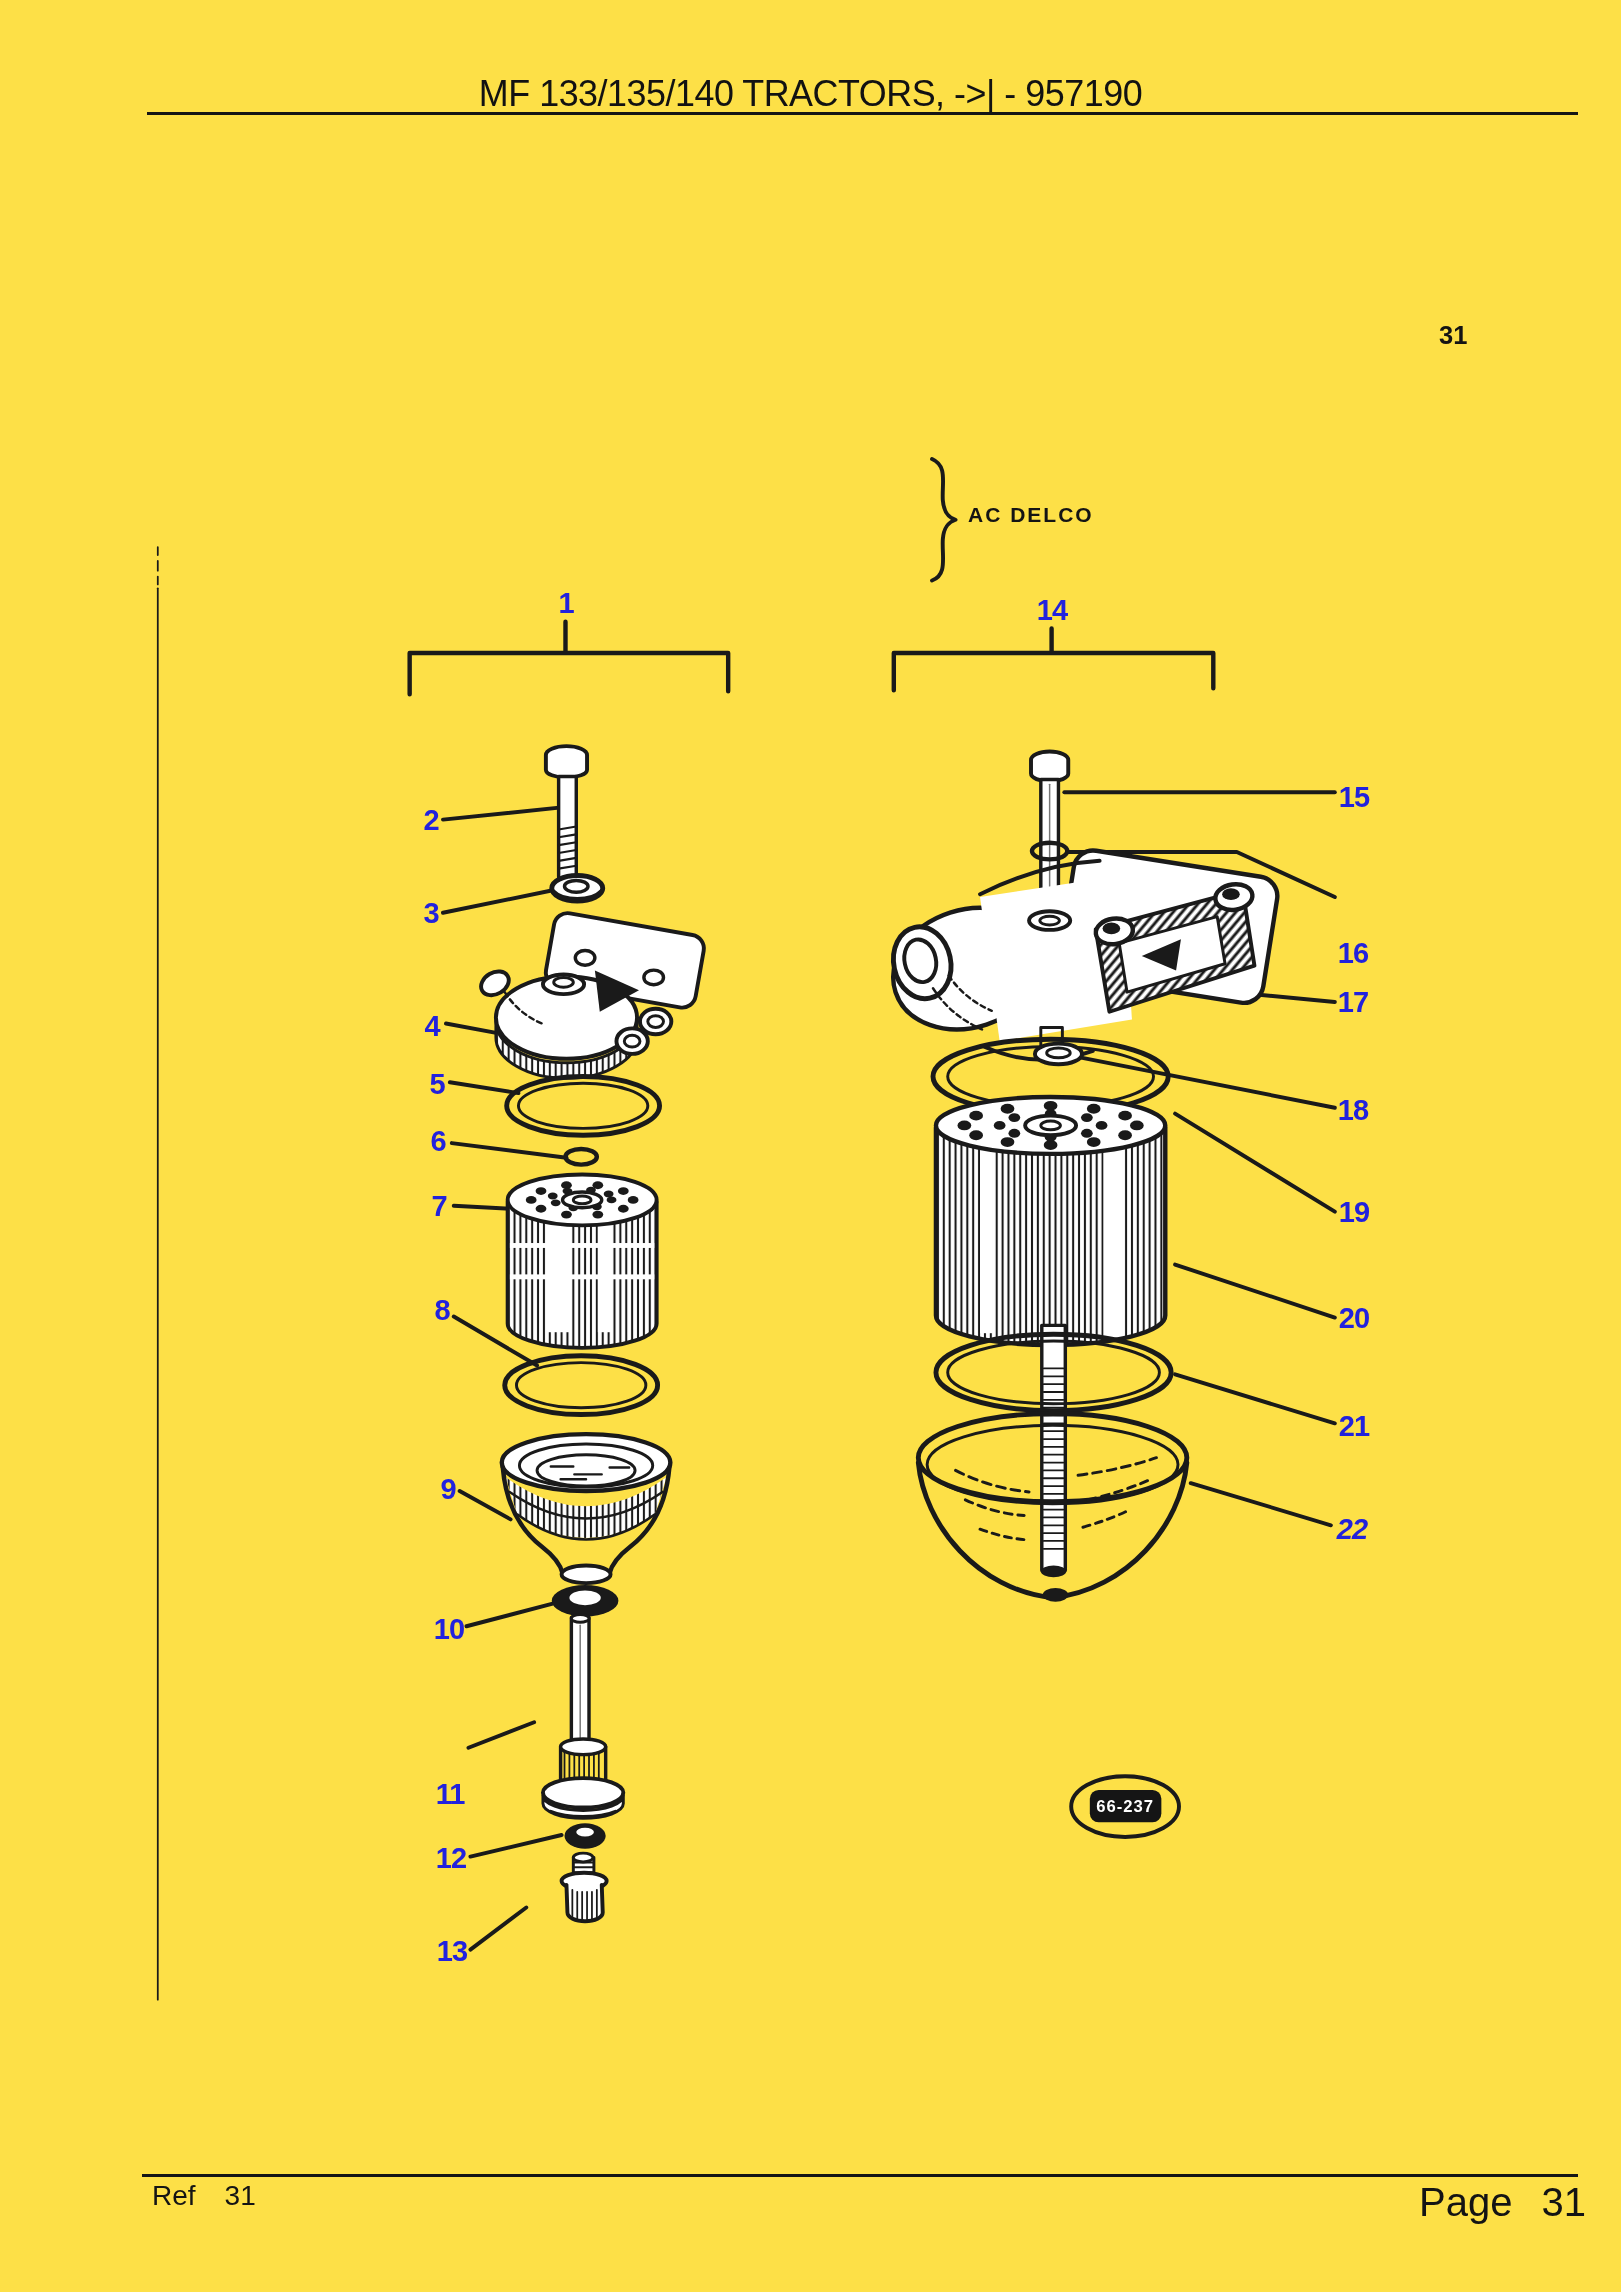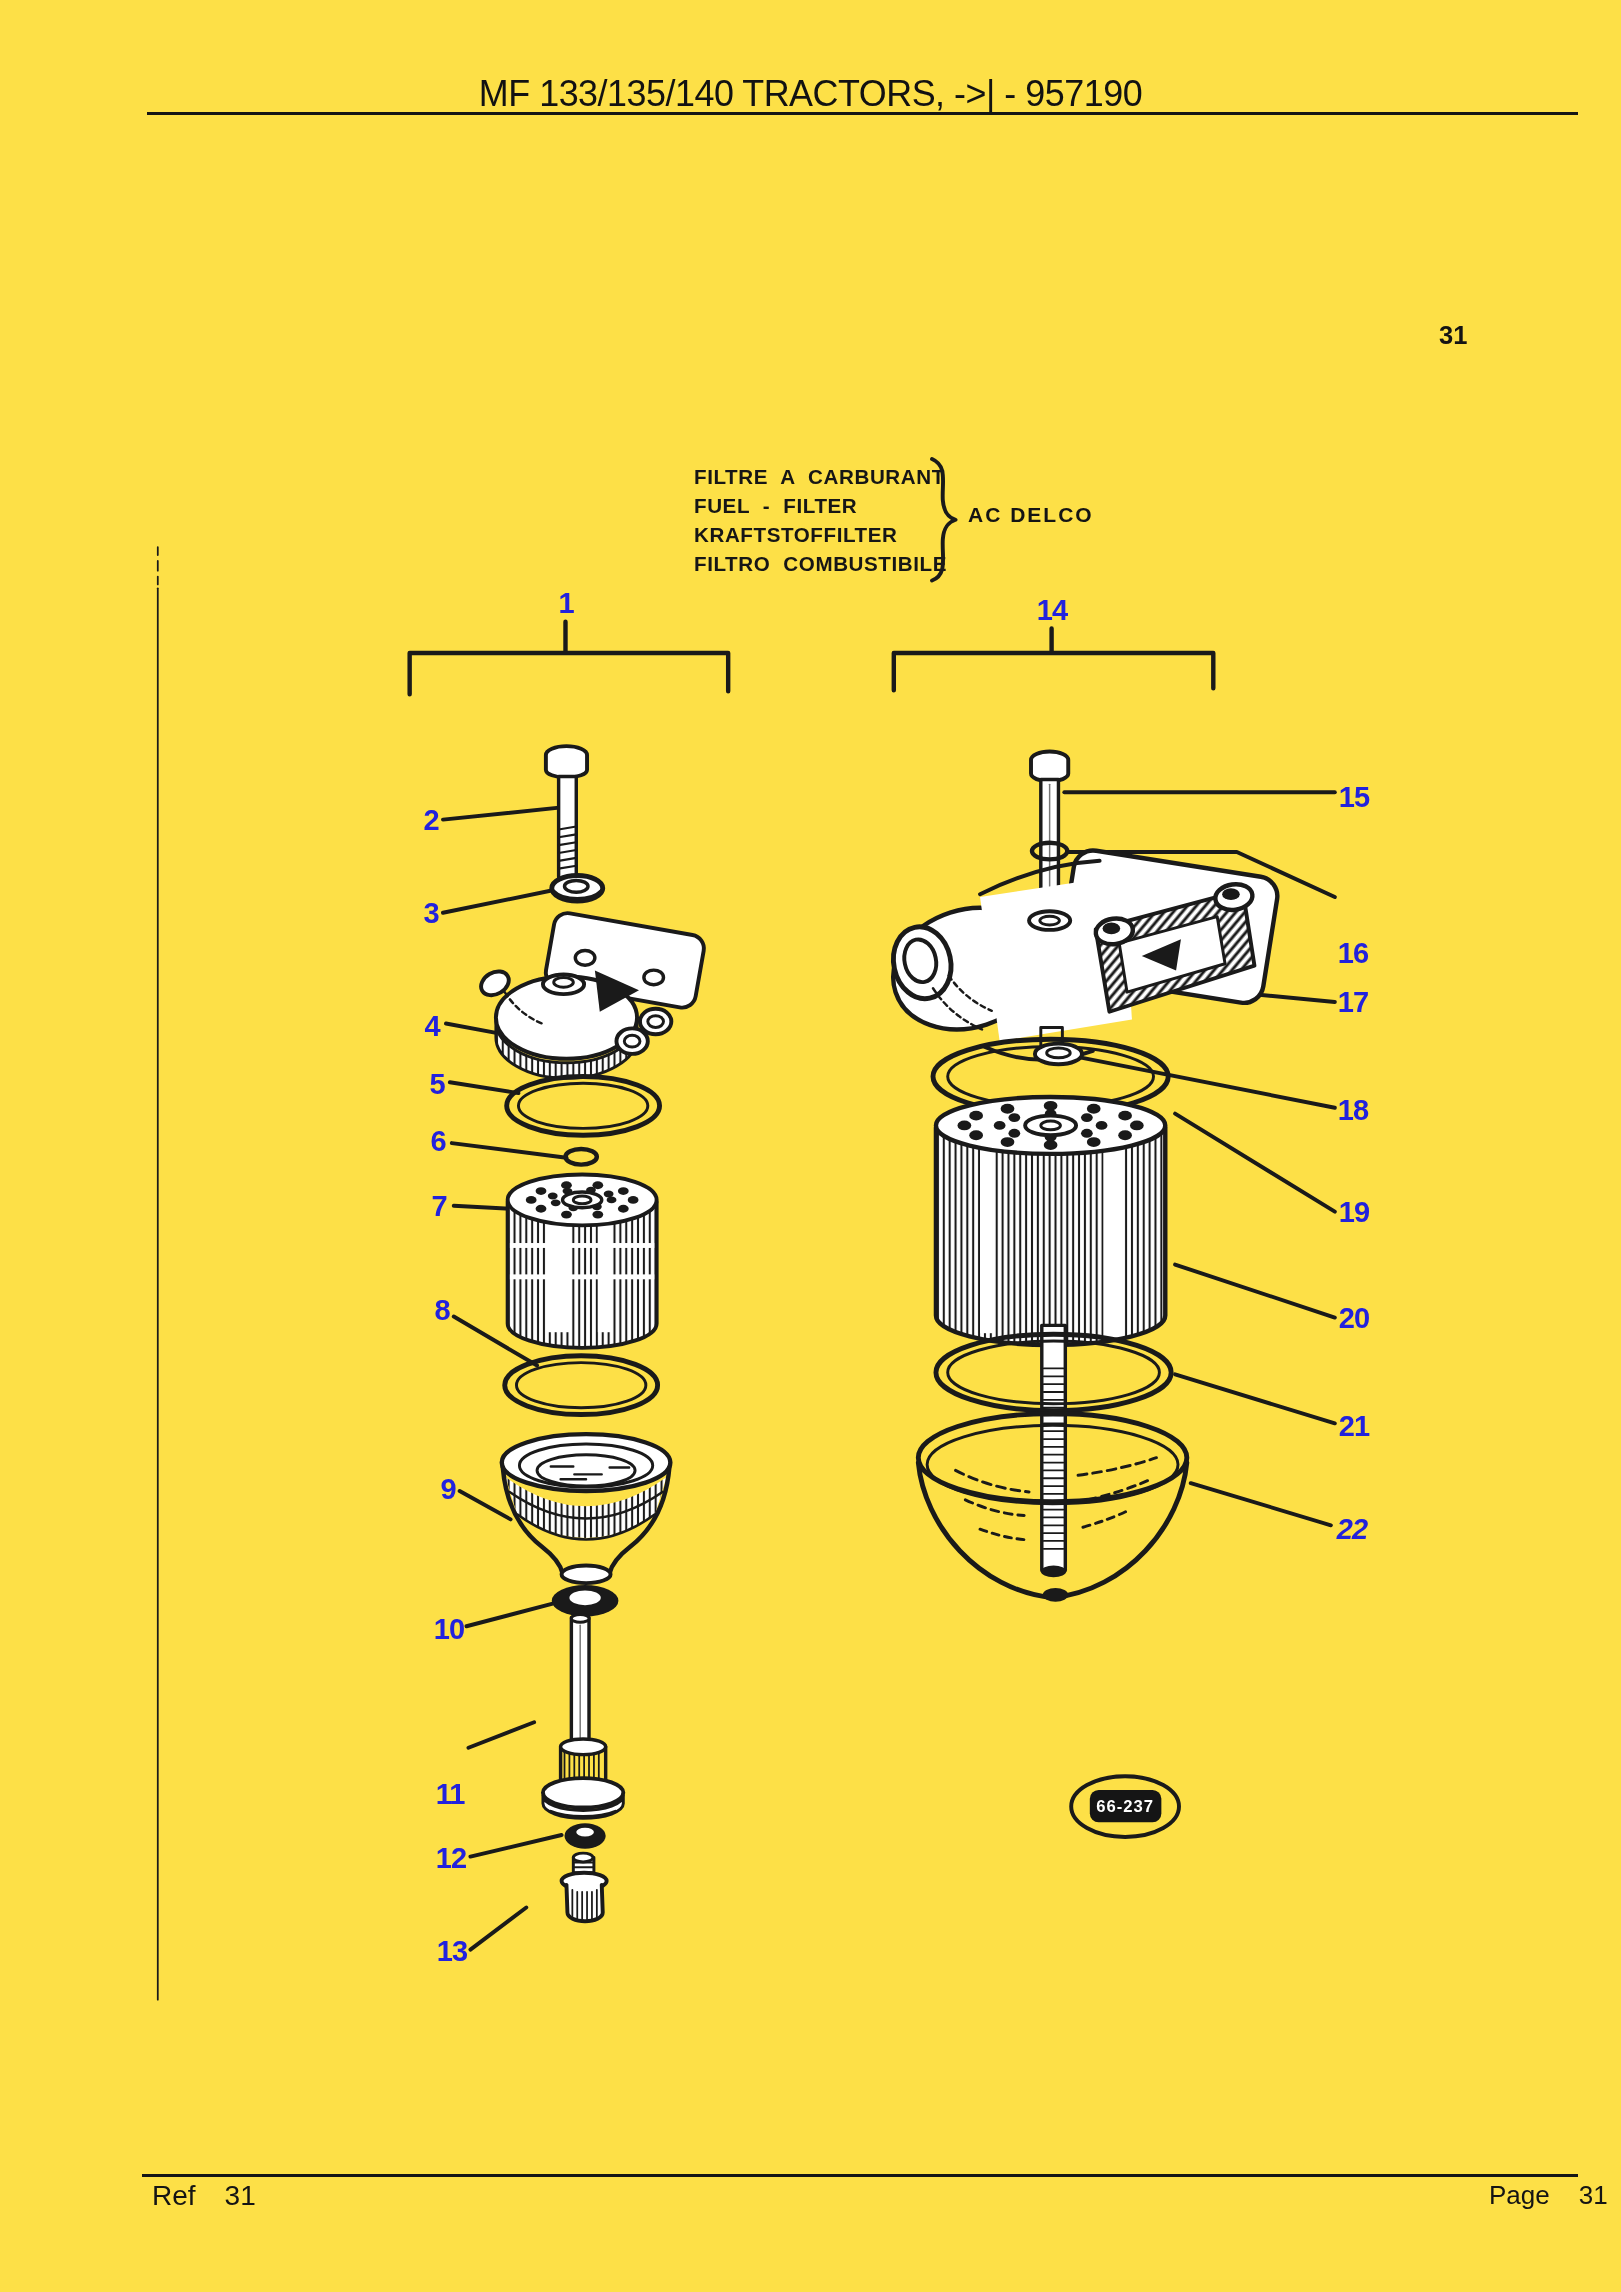--- a/index.html
+++ b/index.html
@@ -21,40 +21,34 @@
     font-size:21px;font-weight:700;letter-spacing:0.6px;word-spacing:6.9px;
     line-height:29px;color:#161616;transform-origin:left;transform:scaleX(.98);
   }
   #brand-label{left:968px;top:503px;font-size:21px;font-weight:700;letter-spacing:2px;}
   .callout{
     position:absolute;transform:translate(-50%,-50%);
     font-size:29px;font-weight:700;color:#2222dd;letter-spacing:-1px;
     font-family:"Liberation Sans",sans-serif;
   }
   #footer-ref{left:152px;top:2180px;font-size:28px;}
-  #footer-page{left:1489px;top:2180px;font-size:26px;}
+  #footer-page{left:1419px;top:2180px;font-size:40px;}
   .gap{display:inline-block;width:29px;}
   svg text{font-family:"Liberation Sans",sans-serif;}
   .ink{stroke:#1a1a1a;fill:none;stroke-linecap:round;stroke-linejoin:round;}
 </style>
 </head>
 <body>
 
 <div id="page">
 
   <div id="header-title" class="abs">MF 133/135/140 TRACTORS, -&gt;| - 957190</div>
   <div class="abs rule" style="left:147px;top:112px;width:1431px;"></div>
   <div id="top-page-number" class="abs">31</div>
 
-  <div id="title-block" class="abs">
-    <div class="tb-line">FILTRE A CARBURANT</div>
-    <div class="tb-line">FUEL - FILTER</div>
-    <div class="tb-line">KRAFTSTOFFILTER</div>
-    <div class="tb-line">FILTRO COMBUSTIBILE</div>
-  </div>
   <div id="brand-label" class="abs">AC DELCO</div>
 
   <svg class="abs" style="left:0;top:0;" width="1621" height="2293" viewBox="0 0 1654 2339">
     <defs>
       <pattern id="vstripe" width="6" height="6" patternUnits="userSpaceOnUse">
         <rect width="6" height="6" fill="#ffffff"></rect>
         <line x1="3" y1="0" x2="3" y2="6" stroke="#1a1a1a" stroke-width="2.1"></line>
       </pattern>
       <pattern id="hatch" width="7" height="7" patternUnits="userSpaceOnUse" patternTransform="rotate(40)">
         <rect width="7" height="7" fill="#ffffff"></rect>

